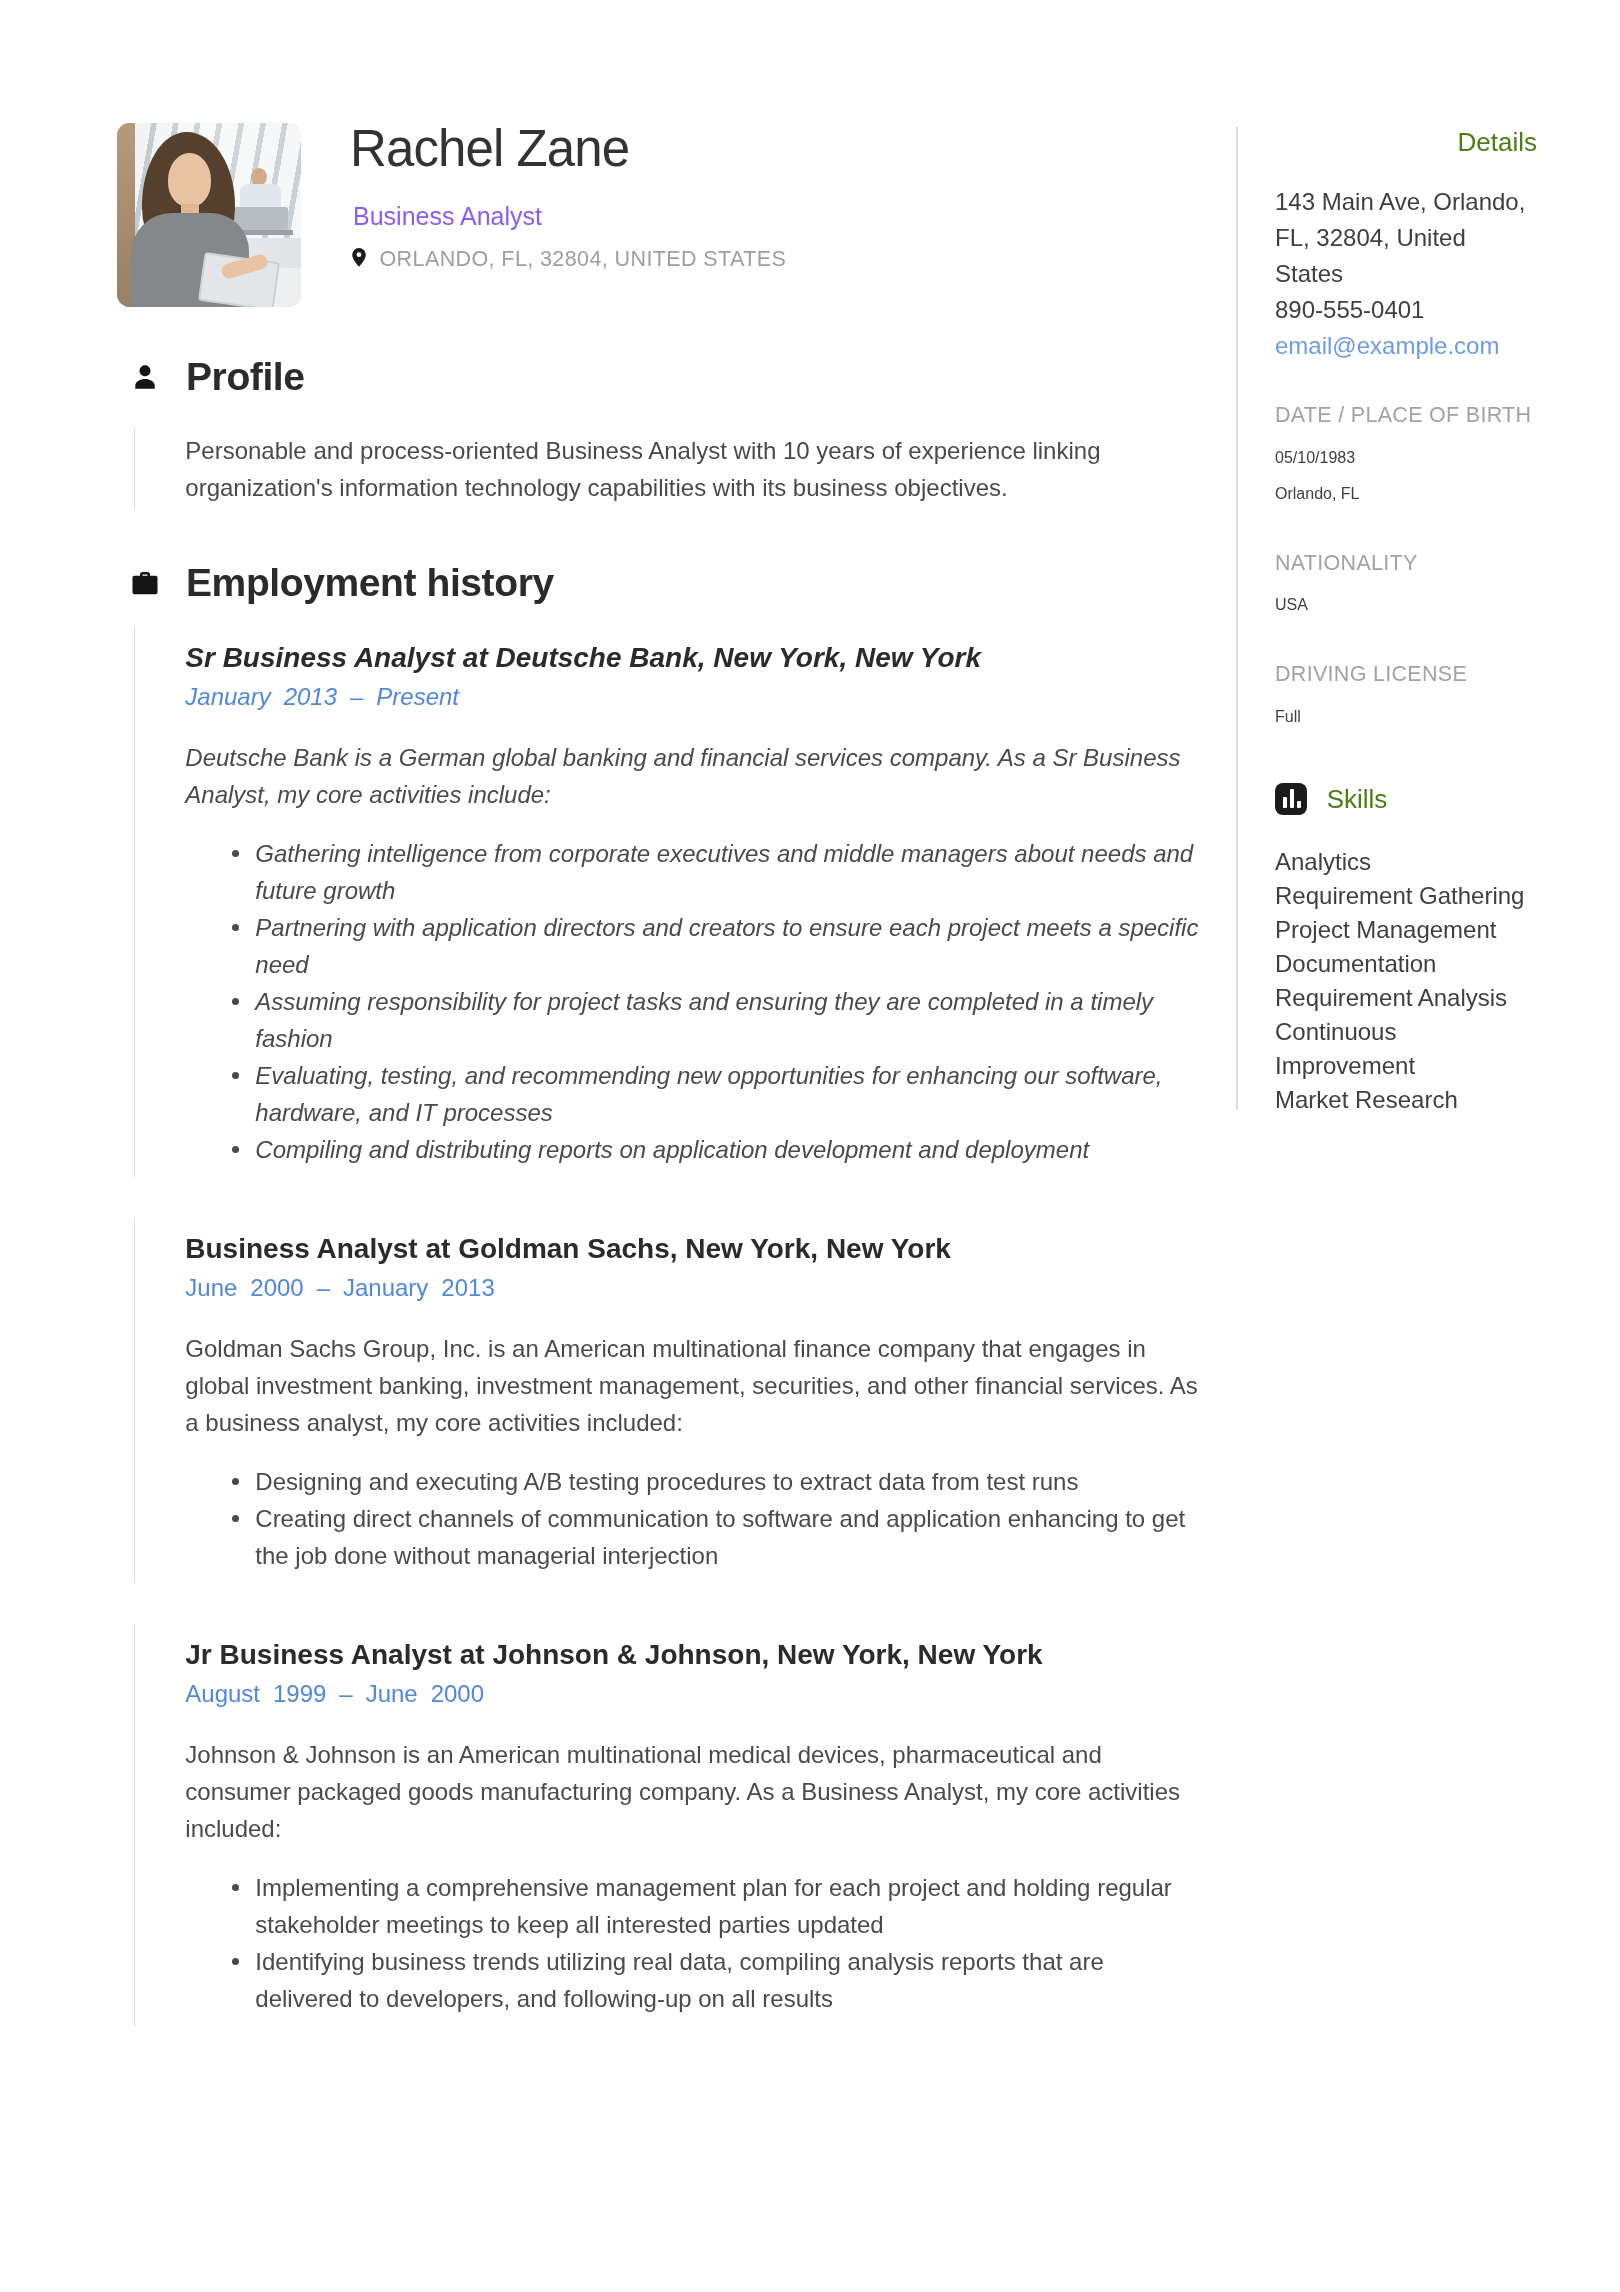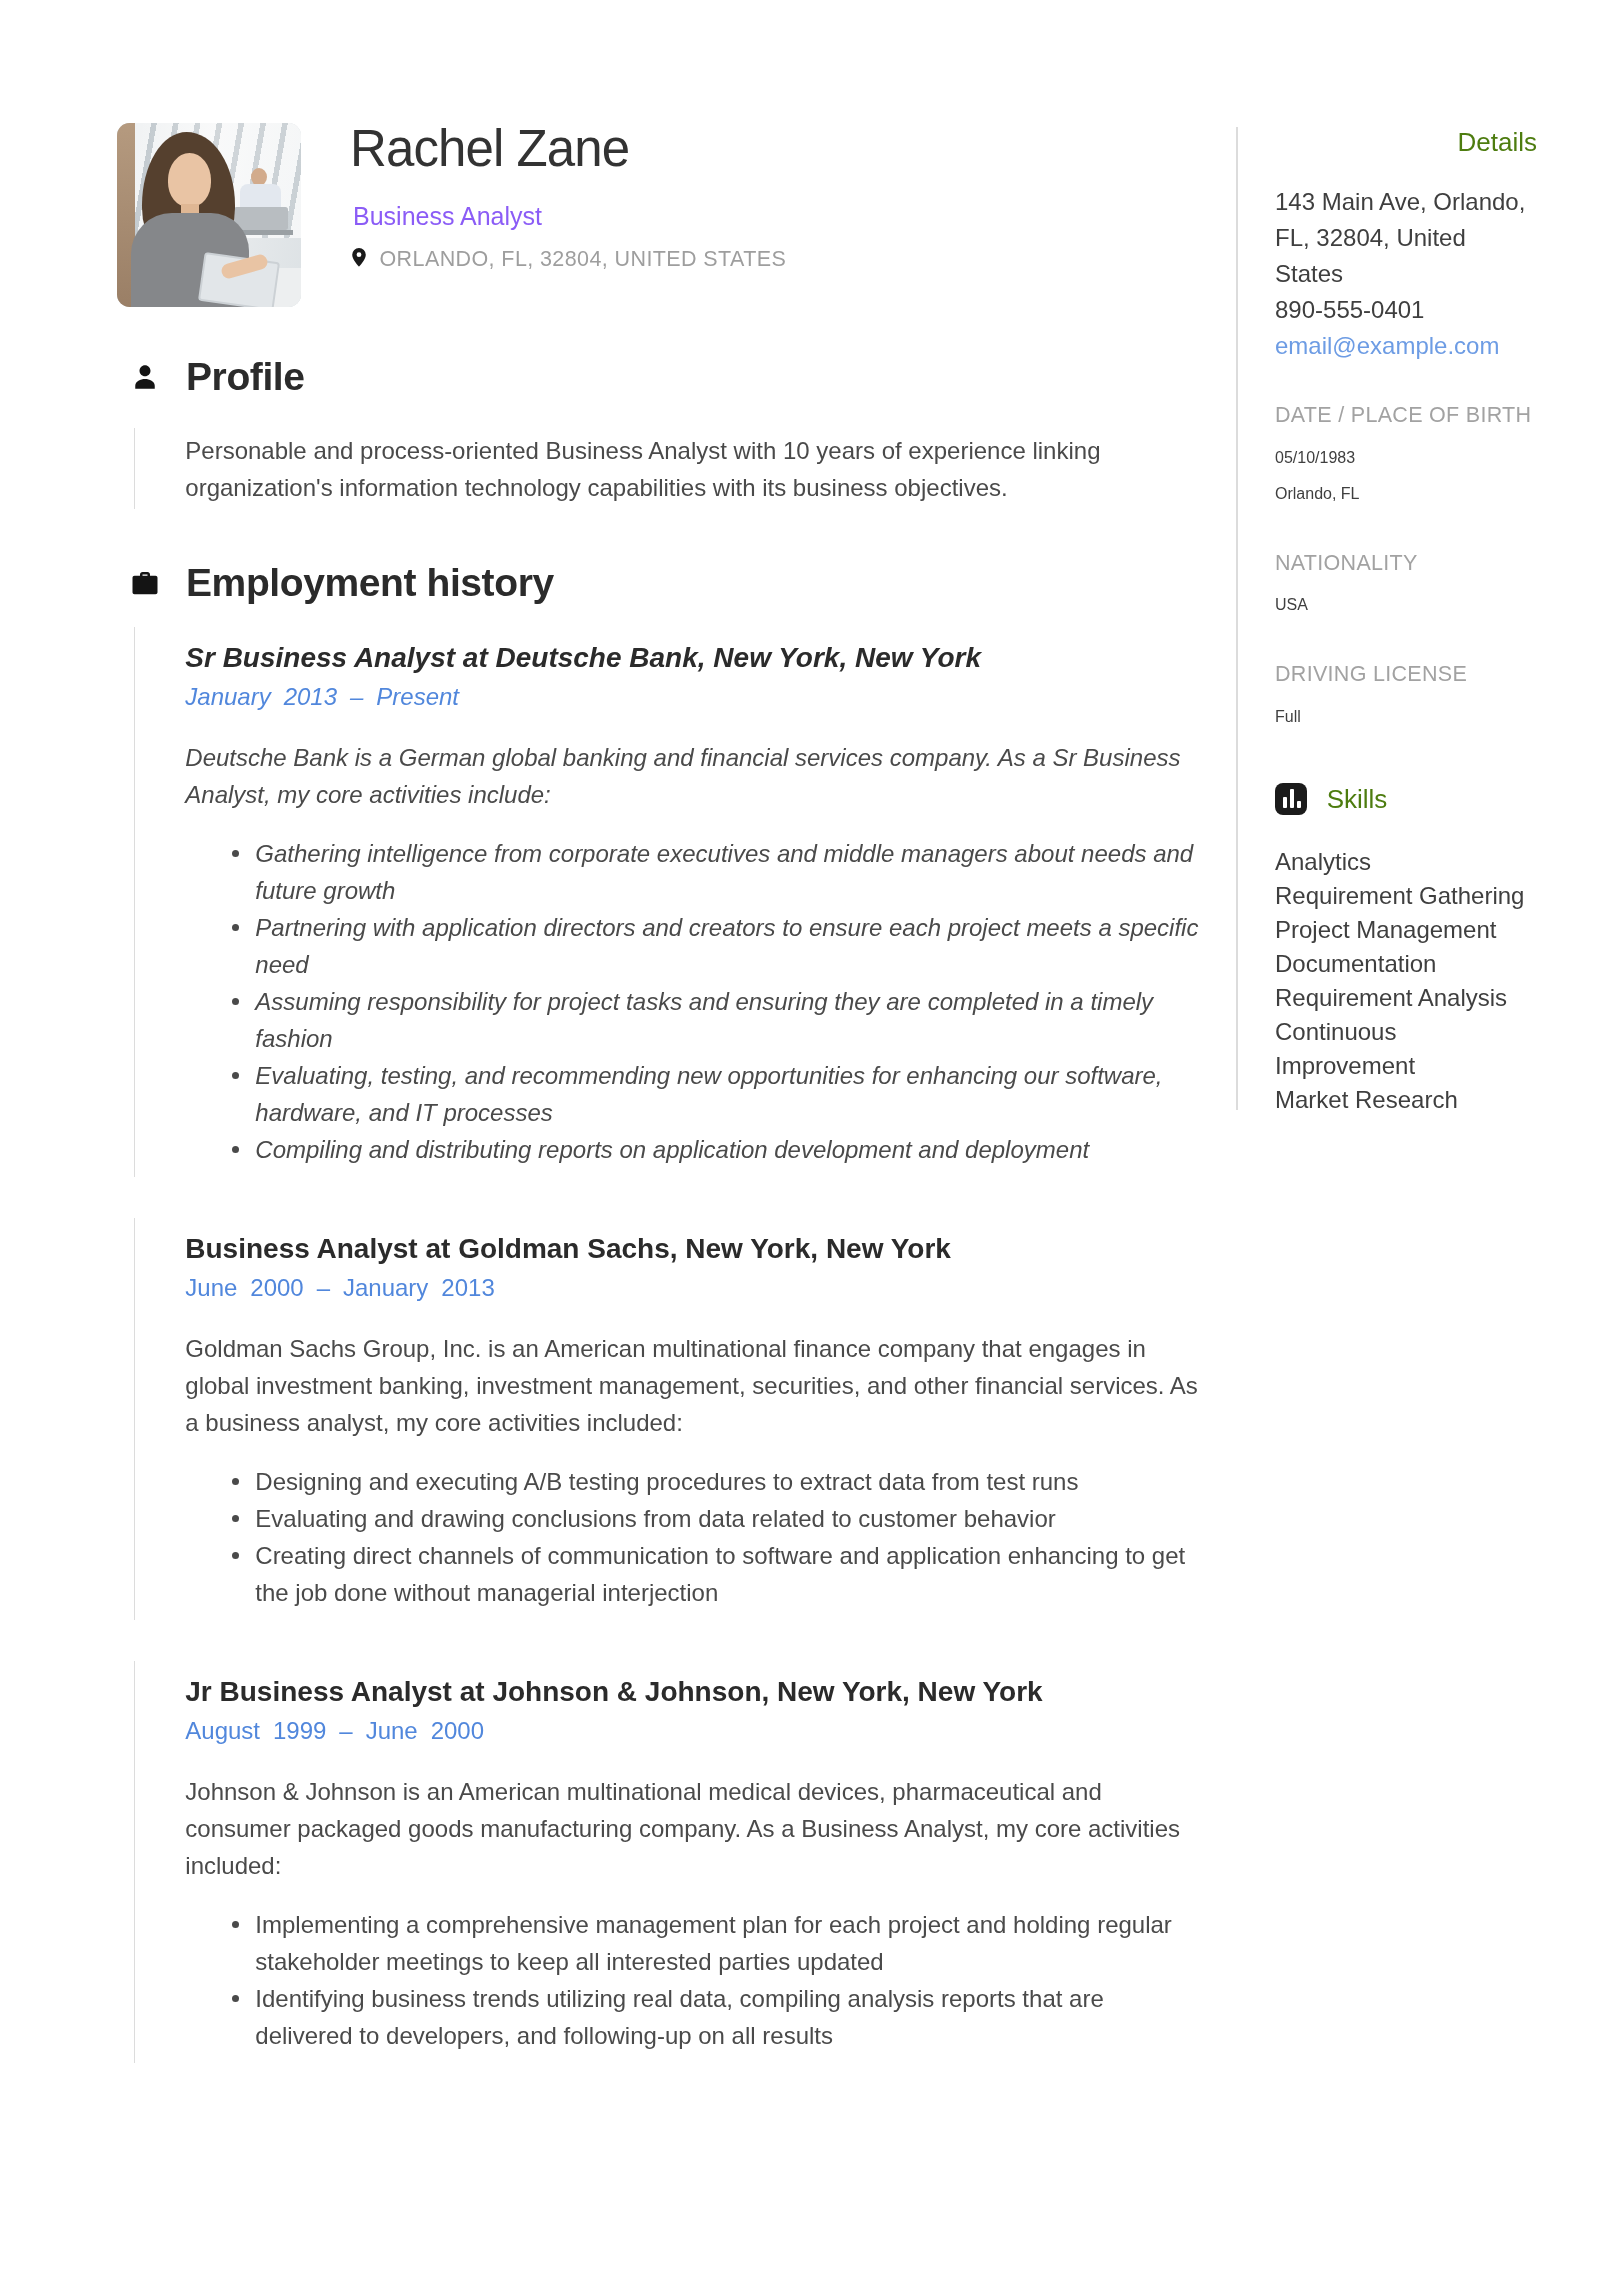--- a/index.html
+++ b/index.html
@@ -147,21 +147,20 @@
         <li>Compiling and distributing reports on application development and deployment</li>
       </ul>
     </div>
 
     <div class="entry">
       <h3>Business Analyst at Goldman Sachs, New York, New York</h3>
       <div class="dates">June 2000 – January 2013</div>
       <div class="para">Goldman Sachs Group, Inc. is an American multinational finance company that engages in global investment banking, investment management, securities, and other financial services. As a business analyst, my core activities included:</div>
       <ul class="bullets">
         <li>Designing and executing A/B testing procedures to extract data from test runs</li>
-        <li>Evaluating and drawing conclusions from data related to customer behavior</li>
         <li>Creating direct channels of communication to software and application enhancing to get the job done without managerial interjection</li>
       </ul>
     </div>
 
     <div class="entry">
       <h3>Jr Business Analyst at Johnson &amp; Johnson, New York, New York</h3>
       <div class="dates">August 1999 – June 2000</div>
       <div class="para">Johnson &amp; Johnson is an American multinational medical devices, pharmaceutical and consumer packaged goods manufacturing company. As a Business Analyst, my core activities included:</div>
       <ul class="bullets">
         <li>Implementing a comprehensive management plan for each project and holding regular stakeholder meetings to keep all interested parties updated</li>

